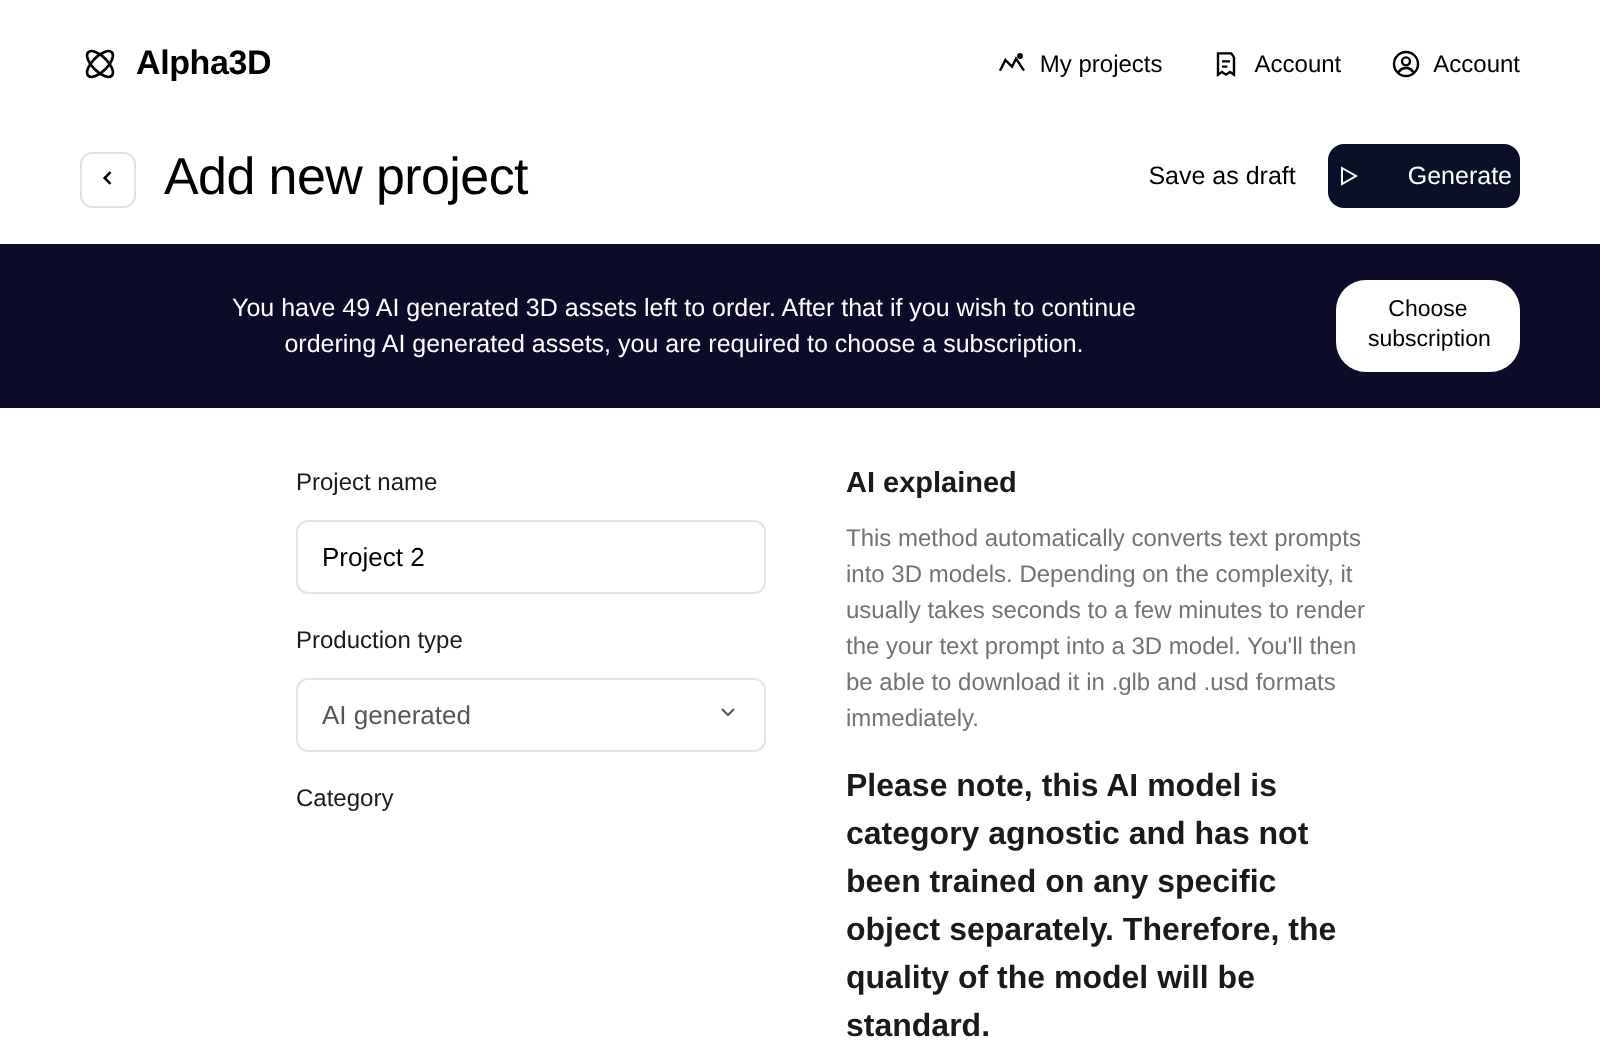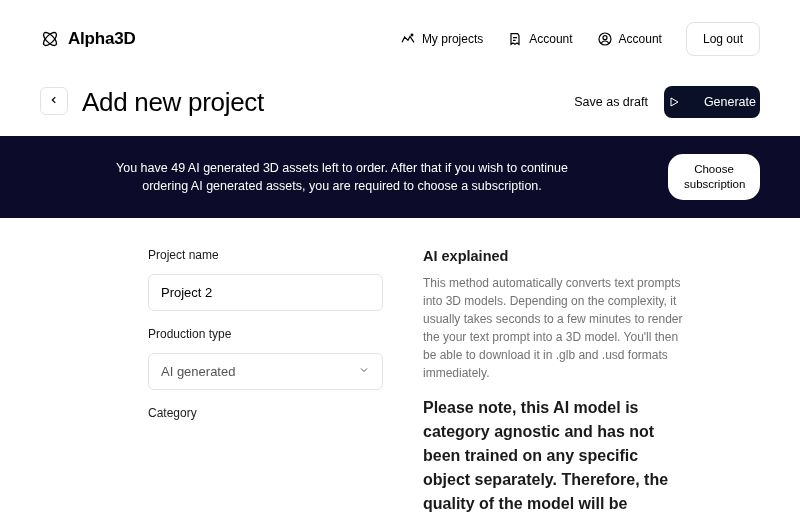--- a/index.html
+++ b/index.html
@@ -51,21 +51,21 @@
     cursor: pointer;
   }
   .title-row {
     display: flex;
     align-items: center;
     justify-content: space-between;
     padding: 14px 40px 18px 40px;
   }
   .title-left {
     display: flex;
-    align-items: flex-start;
+    align-items: flex-end;
     gap: 14px;
   }
   .back-btn {
     width: 28px;
     height: 28px;
     border: 1px solid #e2e2e4;
     border-radius: 6px;
     background:#fff;
     display:flex;
     align-items:center;
@@ -250,21 +250,20 @@
     <div class="nav-item">
       <span>
         <svg width="16" height="16" viewBox="0 0 24 24" fill="none" stroke="#000" stroke-width="1.8">
           <circle cx="12" cy="12" r="9"></circle>
             <circle cx="12" cy="10" r="3"></circle>
             <path d="M6 19c1.5-3 4-4 6-4s4.5 1 6 4"></path>
         </svg>
       </span>
       <span>Account</span>
     </div>
-    <button class="logout-btn">Log out</button>
   </div>
 </div>
 
 <div class="title-row">
   <div class="title-left">
     <div class="back-btn">
       <span>
         <svg width="10" height="10" viewBox="0 0 24 24" fill="none" stroke="#000" stroke-width="3">
             <path d="M15 5l-7 7 7 7"></path>
           </svg>

